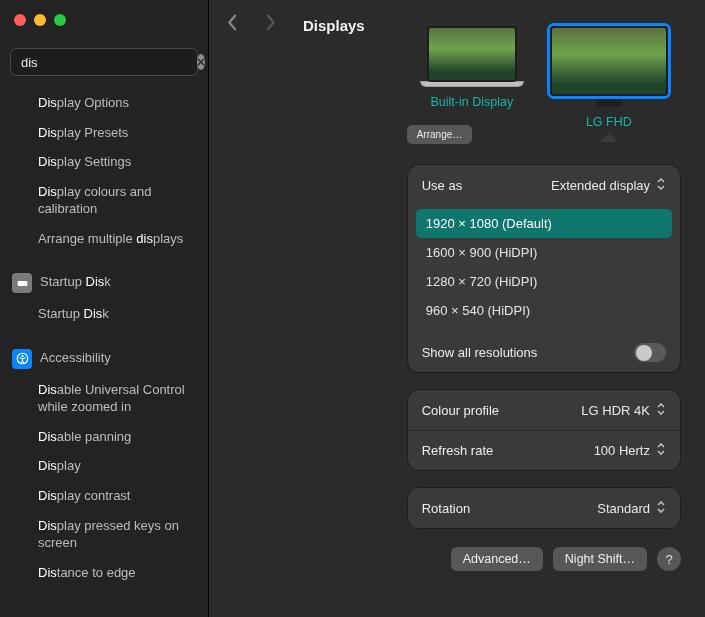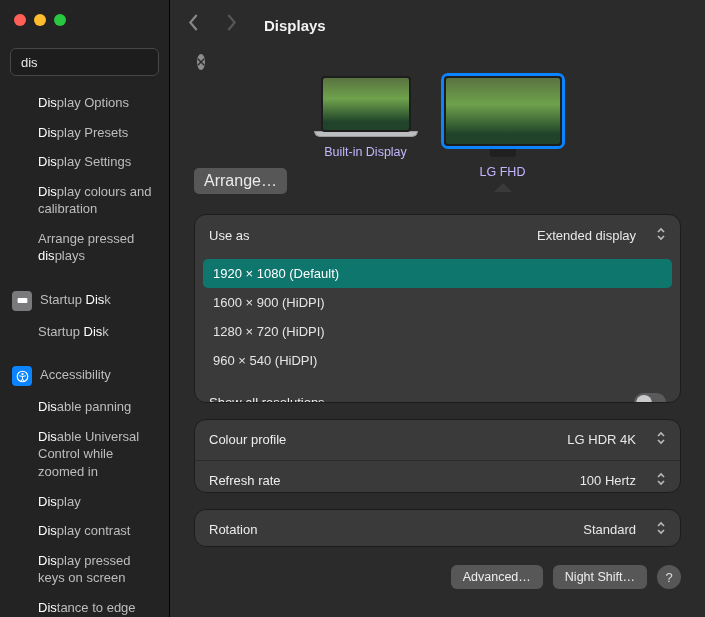--- a/index.html
+++ b/index.html
@@ -9,21 +9,21 @@
       color: #e8e8e8;
       font-size: 13px;
       width: 705px;
       height: 617px;
       overflow: hidden;
       display: flex;
       -webkit-font-smoothing: antialiased;
     }
     
     .sidebar {
-      width: 170px;
+      width: 209px;
       height: 617px;
       background: #232324;
       border-right: 1px solid #000;
       display: flex;
       flex-direction: column;
       position: relative;
     }
     .traffic-lights {
       display: flex;
       gap: 8px;
@@ -79,21 +79,21 @@
       flex-shrink:0;
     }
     .sb-icon.disk { background:#7a7a7c; }
     .sb-icon.acc  { background:#0a84ff; }
     .sb-icon svg { width:13px; height:13px; fill:#fff; }
 
     .sb-group-gap { height:14px; }
 
     
     .main {
-      flex:1; height:605px; display:flex; flex-direction:column;
+      flex:1; height:605px; display:flex; flex-direction:row;
       background:#2b2b2c;
     }
     .toolbar {
       display:flex; align-items:center; gap:16px;
       height:50px; padding:0 18px;
     }
     .nav-btn { width:22px; height:22px; opacity:.6; cursor:pointer;}
     .nav-btn svg{width:11px;height:17px;stroke:#c8c8c8;fill:none;stroke-width:2;}
     .nav-btn.fwd{opacity:.28}
     .page-title { font-size:15px; font-weight:600; color:#f2f2f2; }
@@ -104,54 +104,54 @@
     }
 
     
     .displays-row {
       display:flex; align-items:flex-end; gap:22px;
       padding:16px 0 6px 0;
       position:relative;
     }
     .arrange-btn {
       position:absolute; left:0; bottom:4px;
-      background:#575758; color:#eaeaea; font-size:16px;
+      background:#575758; color:#eaeaea; font-size:10px;
       border:none; padding:4px 10px; border-radius:5px; cursor:pointer;
     }
     .displays-center{flex:1; display:flex; justify-content:center; gap:26px;}
     .disp-option{display:flex; flex-direction:column; align-items:center; gap:8px; cursor:pointer;}
     .monitor {
       border-radius:4px;
       background:linear-gradient(180deg,#5a7341 0%, #6ea24c 40%, #204329 85%);
       border:2px solid #1d1d1d;
       position:relative;
     }
     .monitor.laptop{ width:90px; height:56px;}
     .laptop-base{width:104px; height:6px; background:#bdbec0; border-radius:0 0 6px 6px; margin-top:-1px; border:1px solid #9a9b9d;}
     .monitor.ext{ width:118px; height:70px;}
     .ext-stand{width:26px; height:11px; background:#202020; border-radius:0 0 3px 3px;}
     .disp-option.selected .monitor{ box-shadow:0 0 0 3px #0a84ff; }
-    .disp-label{ font-size:12.5px; color:#c4b5fd; font-weight:500; text-align:center;}
+    .disp-label{ font-size:12.5px; color:#14b8a6; font-weight:500; text-align:center;}
     .selected-arrow{
       width:0;height:0;border-left:9px solid transparent;border-right:9px solid transparent;
       border-bottom:9px solid #3a3a3b; margin:0 auto; margin-top:-4px;
     }
 
     
     .panel {
       background:#3a3a3b; border:1px solid #1c1c1c;
       border-radius:12px; overflow:hidden;
     }
     .row {
       display:flex; align-items:center; justify-content:space-between;
       padding:10px 14px; min-height:40px;
     }
     .row + .row { border-top:1px solid #2a2a2a;}
     .row-label{ color:#ededed; font-size:13px;}
-    .row-value{ display:flex; align-items:center; gap:20px; color:#e8e8e8; font-size:13px;}
+    .row-value{ display:flex; align-items:center; gap:6px; color:#e8e8e8; font-size:13px;}
     .chev-ud{ width:10px; opacity:.85;}
     .chev-ud svg{width:10px;height:14px;stroke:#cfcfcf;fill:none;stroke-width:1.7}
 
     .res-list{ padding:4px 8px 8px 8px; display:flex; flex-direction:column; gap:0;}
     .res-item{
       padding:7px 10px; border-radius:5px; font-size:13px; color:#e5e5e5; cursor:pointer;
     }
     .res-item.selected{ background:#0f766e; color:#fff;}
     .show-all{
       display:flex; align-items:center; justify-content:space-between;
@@ -215,21 +215,21 @@
     <div class="sb-item sub">
       <span class="label"><b>Dis</b><span class="rest">play Presets</span></span>
     </div>
     <div class="sb-item sub">
       <span class="label"><b>Dis</b><span class="rest">play Settings</span></span>
     </div>
     <div class="sb-item sub">
       <span class="label"><b>Dis</b><span class="rest">play colours and calibration</span></span>
     </div>
     <div class="sb-item sub">
-      <span class="label"><span class="rest">Arrange pressed </span><b>dis</b><span class="rest">plays</span></span>
+      <span class="label"><span class="rest">Arrange multiple </span><b>dis</b><span class="rest">plays</span></span>
     </div>
 
     <div class="sb-group-gap"></div>
 
     <div class="sb-item">
       <span class="sb-icon disk">
         <svg viewBox="0 0 16 16">
             <rect x="2" y="5" width="12" height="6" rx="1" fill="#fff"></rect>
           </svg>
       </span>
@@ -245,24 +245,24 @@
       <span class="sb-icon acc">
         <svg viewBox="0 0 16 16">
             <circle cx="8" cy="8" r="6.5" fill="none" stroke="#fff" stroke-width="1.4"></circle>
             <circle cx="8" cy="5" r="1.4" fill="#fff"></circle>
             <path d="M4 7l4 1 4-1M8 8v3l-2 3M8 11l2 3" stroke="#fff" stroke-width="1.3" fill="none"></path>
           </svg>
       </span>
       <span class="label"><span class="rest">Accessibility</span></span>
     </div>
     <div class="sb-item sub">
+      <span class="label"><b>Dis</b><span class="rest">able Universal Control while zoomed in</span></span>
+    </div>
+    <div class="sb-item sub">
       <span class="label"><b>Dis</b><span class="rest">able panning</span></span>
-    </div>
-    <div class="sb-item sub">
-      <span class="label"><b>Dis</b><span class="rest">able Universal Control while zoomed in</span></span>
     </div>
     <div class="sb-item sub">
       <span class="label"><b>Dis</b><span class="rest">play</span></span>
     </div>
     <div class="sb-item sub">
       <span class="label"><b>Dis</b><span class="rest">play contrast</span></span>
     </div>
     <div class="sb-item sub">
       <span class="label"><b>Dis</b><span class="rest">play pressed keys on screen</span></span>
     </div>

